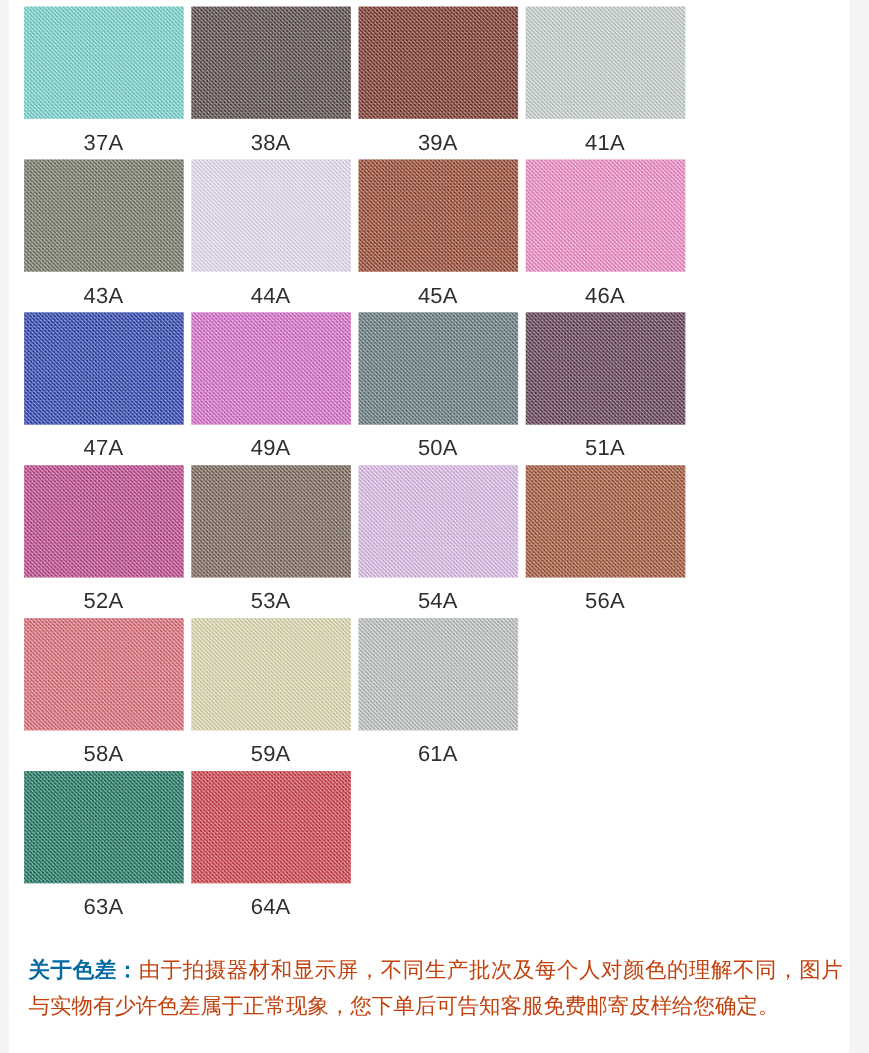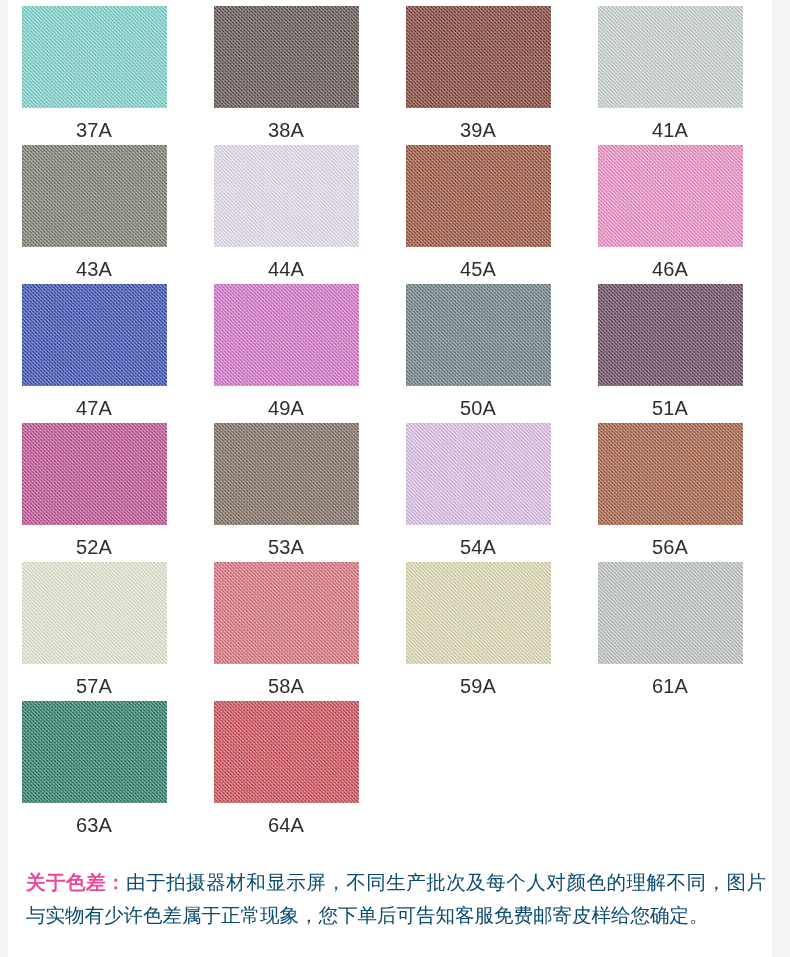--- a/index.html
+++ b/index.html
@@ -37,21 +37,20 @@
     position: absolute;
     left: 10px;
     top: 6px;
     width: 754px;
   }
 
   .swatch-row {
     display: flex;
     width: 754px;
     height: 139px;
-    gap: 40px;
   }
 
   .swatch-cell {
     width: 152px;
     margin-right: 0px;
     display: flex;
     flex-direction: column;
     align-items: center;
   }
 
@@ -185,24 +184,24 @@
     top: 866px;
     width: 740px;
     font-size: 19.5px;
     line-height: 33px;
     color: #555555;
     font-family: "Liberation Sans", "DejaVu Sans", sans-serif;
     text-align: justify;
   }
   #footer-note .note-title {
     font-weight: bold;
-    color: #ec4899;
+    color: #0369a1;
   }
   #footer-note .note-body {
-    color: #0c4a6e;
+    color: #c2410c;
   }
 </style>
 </head>
 <body>
 
 <div id="page">
   <div id="panel">
 
     <div id="swatch-grid">
         <div class="swatch-row">
@@ -272,24 +271,20 @@
             <div class="swatch-chip tex-light" style="background-color: rgb(207, 171, 219);"></div>
             <div class="swatch-label">54A</div>
           </div>
           <div class="swatch-cell">
             <div class="swatch-chip" style="background-color: rgb(155, 74, 43);"></div>
             <div class="swatch-label">56A</div>
           </div>
         </div>
         <div class="swatch-row">
           <div class="swatch-cell">
-            <div class="swatch-chip tex-light" style="background-color: rgb(215, 220, 194);"></div>
-            <div class="swatch-label">57A</div>
-          </div>
-          <div class="swatch-cell">
             <div class="swatch-chip" style="background-color: rgb(217, 97, 110);"></div>
             <div class="swatch-label">58A</div>
           </div>
           <div class="swatch-cell">
             <div class="swatch-chip tex-light" style="background-color: rgb(207, 203, 156);"></div>
             <div class="swatch-label">59A</div>
           </div>
           <div class="swatch-cell">
             <div class="swatch-chip tex-light" style="background-color: rgb(170, 176, 176);"></div>
             <div class="swatch-label">61A</div>

